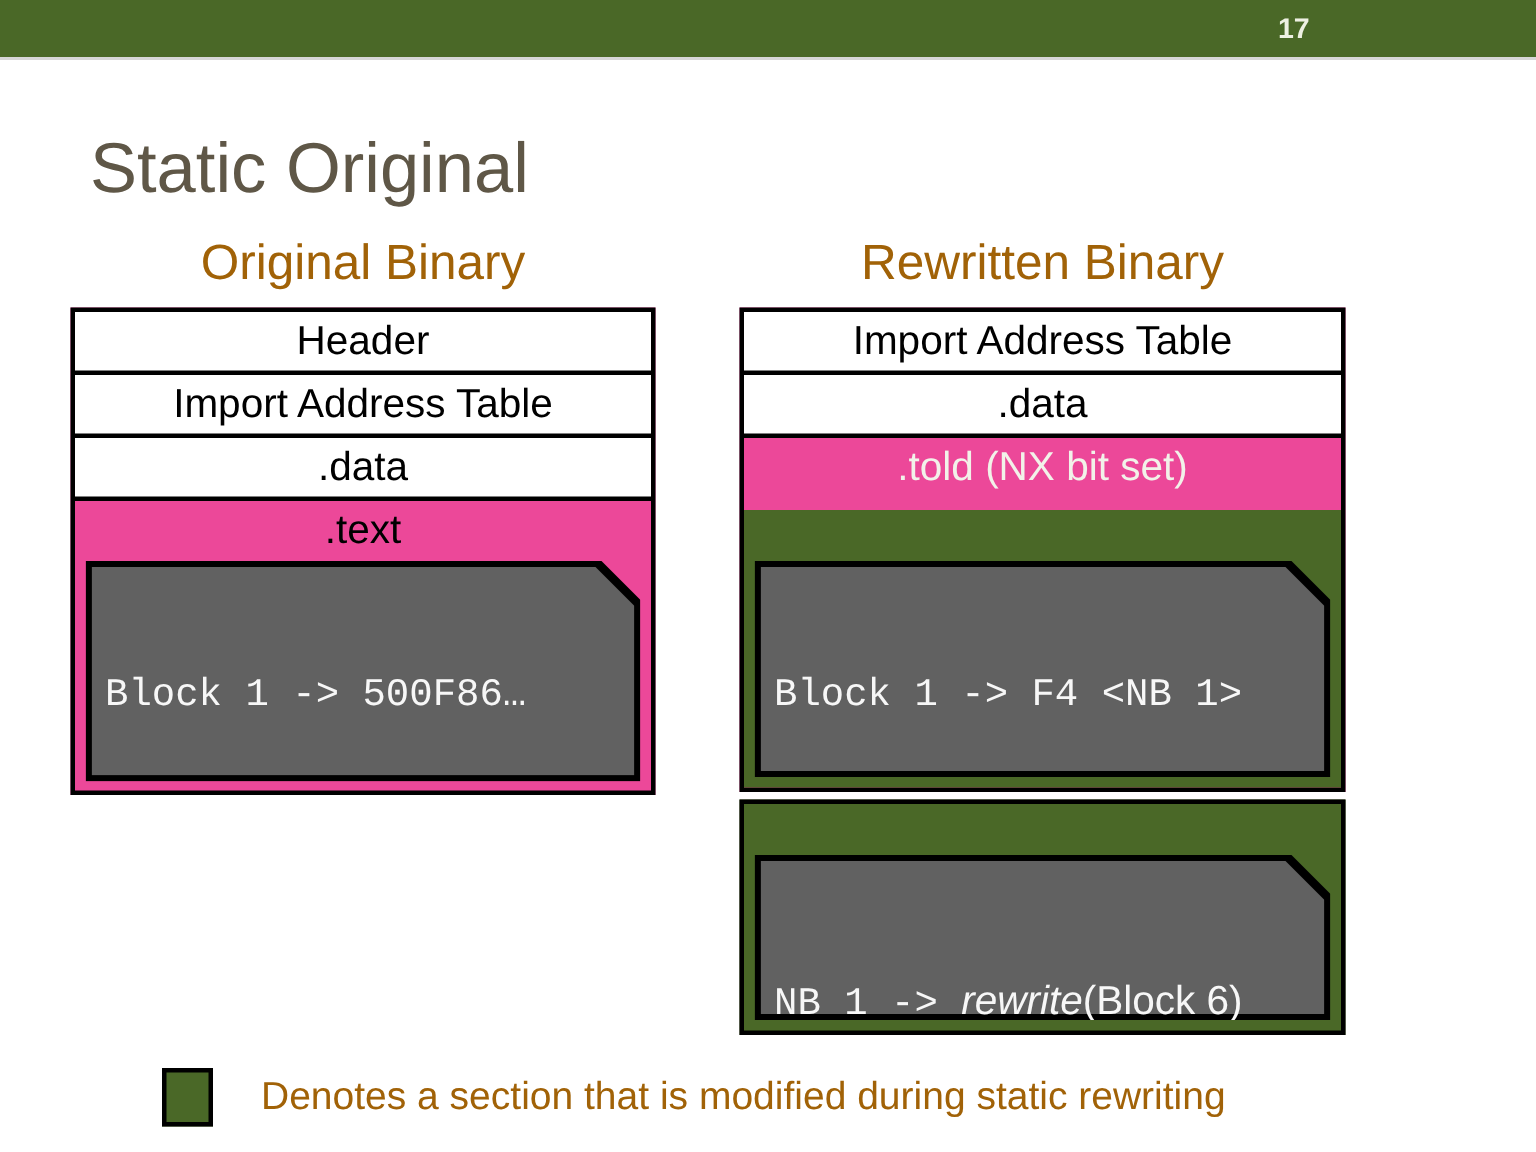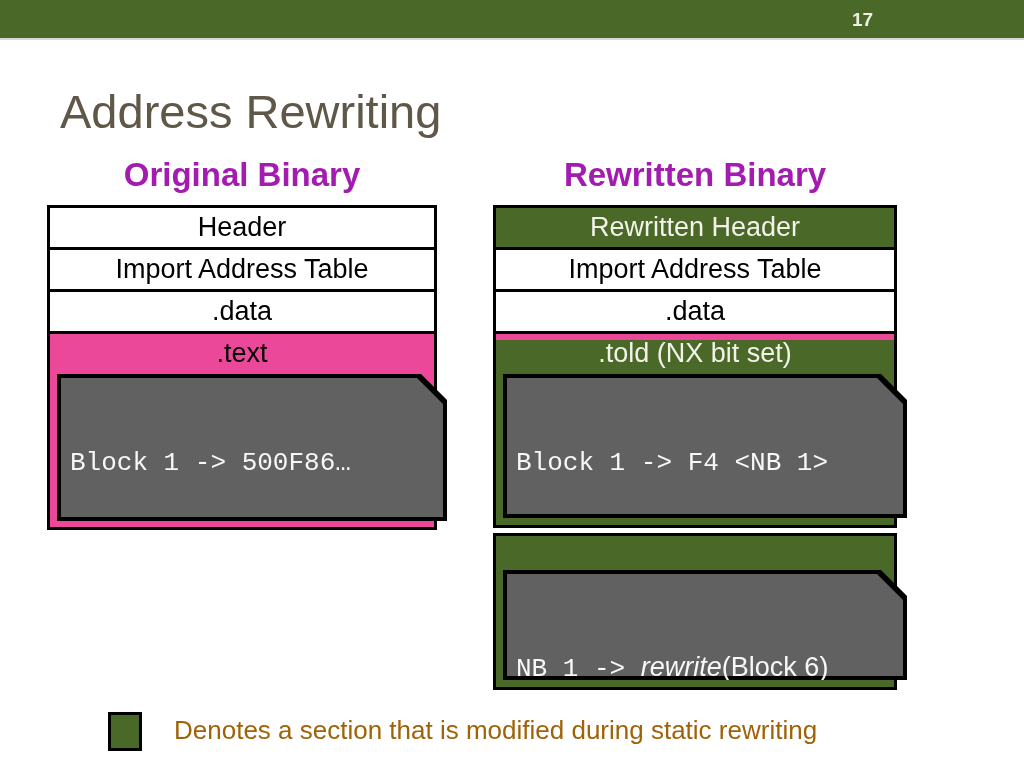--- a/index.html
+++ b/index.html
@@ -7,37 +7,37 @@
     position:relative;width:1024px;height:768px;background:#ffffff;overflow:hidden;
     font-family:"Liberation Sans",sans-serif;
   }
   
   .topbar{position:absolute;left:0;top:0;width:1024px;height:38px;background:#4a6827;}
   .topbar-shadow{position:absolute;left:0;top:38px;width:1024px;height:2px;background:#d7d7d7;}
   .page-num{position:absolute;left:852px;top:9px;width:44px;color:#eef0e2;font-size:19px;font-weight:bold;}
   
   .slide-title{position:absolute;left:60px;top:84px;font-size:47px;color:#5f5747;letter-spacing:0px;}
   
-  .col-heading{position:absolute;top:156px;font-size:33px;font-weight:bold;color:#a21caf;text-align:center;}
+  .col-heading{position:absolute;top:156px;font-size:33px;font-weight:normal;color:#a16207;text-align:center;}
   .col-heading.orig{left:47px;width:390px;}
   .col-heading.rewr{left:493px;width:404px;}
   
   .bintable{position:absolute;border:3px solid #000;background:#ec4899;box-sizing:border-box;}
   .bintable.orig{left:47px;top:205px;width:390px;height:325px;}
   .bintable.rewr1{left:493px;top:205px;width:404px;height:323px;}
   .bintable.rewr2{left:493px;top:533px;width:404px;height:157px;background:#4a6827;}
   .row{height:42px;line-height:39px;text-align:center;font-size:27px;color:#000;
        border-bottom:3px solid #000;box-sizing:border-box;background:#fff;}
   .row.green{background:#4a6827;color:#f2f2e9;}
   .section-label{height:36px;line-height:38px;text-align:center;font-size:27px;color:#000;}
   .section-label.green-bg{color:#f2f2e9;}
   .section-green{position:absolute;left:0;top:132px;right:0;bottom:0;background:#4a6827;}
   
   .fold{position:absolute;background:#000;
-        clip-path:polygon(0 0, calc(100% - 26px) 0, 100% 26px, 100% 100%, 0 100%);padding-left:20px;}
+        clip-path:polygon(0 0, calc(100% - 26px) 0, 100% 26px, 100% 100%, 0 100%);}
   .fold-inner{position:absolute;inset:4px;background:#616161;
         clip-path:polygon(0 0, calc(100% - 26px) 0, 100% 26px, 100% 100%, 0 100%);}
   .codelines{position:absolute;left:13px;top:7px;right:4px;color:#f7f7f7;
         font-family:"Liberation Mono","DejaVu Sans Mono",monospace;
         font-size:26px;line-height:33px;white-space:pre;}
   .codelines.tnew{line-height:37px;top:5px;}
   .mono{font-family:"Liberation Mono","DejaVu Sans Mono",monospace;font-size:26px;}
   .it{font-family:"Liberation Sans",sans-serif;font-style:italic;font-size:27px;}
   .rg{font-family:"Liberation Sans",sans-serif;font-size:27px;}
   
@@ -47,21 +47,21 @@
 </style>
 </head>
 <body>
 
 <div id="slide">
 
   <div class="topbar"></div>
   <div class="topbar-shadow"></div>
   <div class="page-num">17</div>
 
-  <div class="slide-title">Address Rewriting</div>
+  <div class="slide-title">Static Original</div>
 
   <div class="col-heading orig">Original Binary</div>
   <div class="col-heading rewr">Rewritten Binary</div>
 
   <div class="bintable orig">
     <div class="row">Header</div>
     <div class="row">Import Address Table</div>
     <div class="row">.data</div>
     <div class="section-label">.text</div>
 
@@ -71,21 +71,20 @@
         <div>Block 1 -&gt; 500F86…</div>
         <div>data    -&gt; (8 bytes)</div>
         <div>Block 2 -&gt; 55FF24…</div>
         <div>…        …</div>
       </div>
     </div>
   </div>
 
   <div class="bintable rewr1">
     <div class="section-green"></div>
-    <div class="row green" style="position:relative;">Rewritten Header</div>
     <div class="row" style="position:relative;">Import Address Table</div>
     <div class="row" style="position:relative;">.data</div>
     <div class="section-label green-bg" style="position:relative;">.told (NX bit set)</div>
 
     <div class="fold" style="left:7px;top:166px;width:384px;height:144px;">
       <div class="fold-inner"></div>
       <div class="codelines">
         <div>Block 1 -&gt; F4 &lt;NB 1&gt;</div>
         <div>data    -&gt; (8 bytes)</div>
         <div>Block 2 -&gt; F4 &lt;NB 2&gt;</div>

